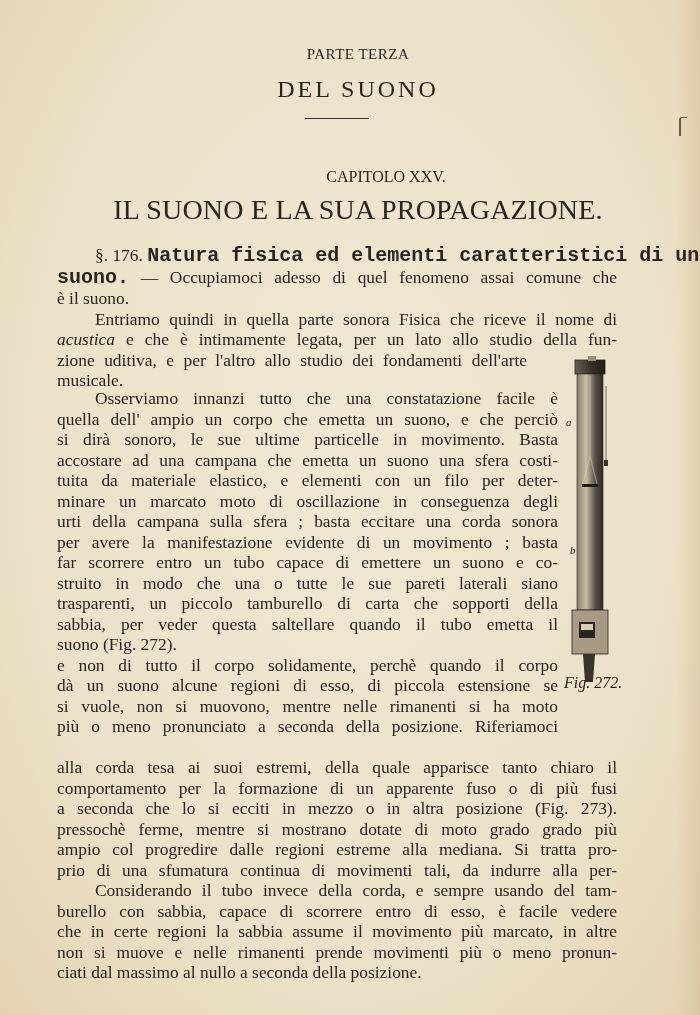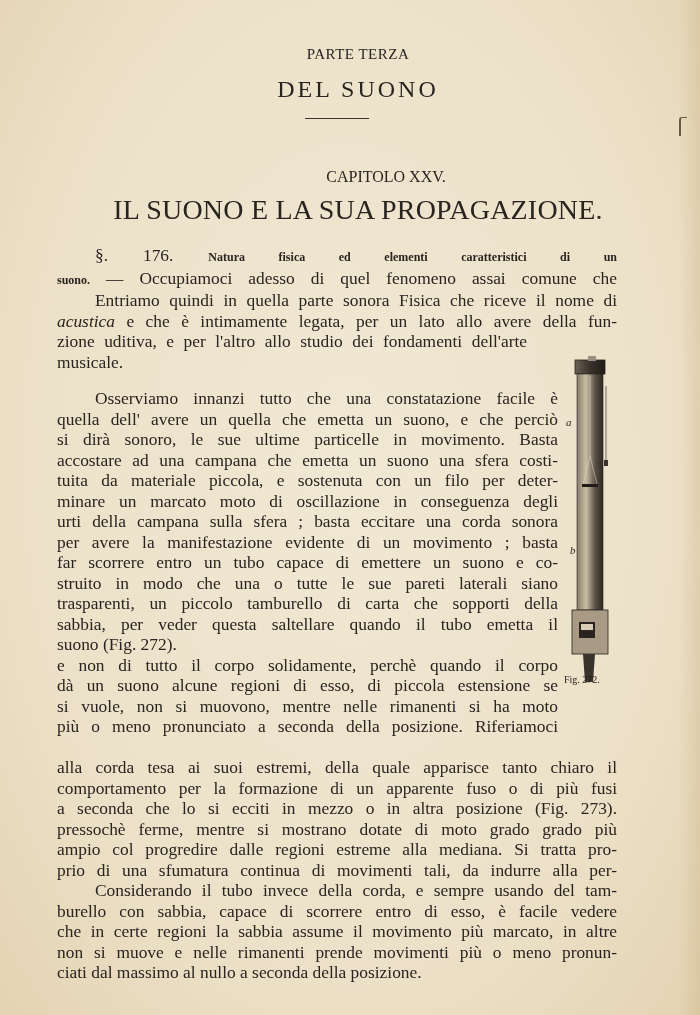--- a/index.html
+++ b/index.html
@@ -17,59 +17,60 @@
   .center { position: absolute; left: 0; width: 700px; text-align: center; }
   .part { top: 46px; font-size: 15px; letter-spacing: 0.5px; }
   .title { top: 76px; font-size: 24px; letter-spacing: 3px; }
   .rule { position: absolute; top: 118px; left: 297px; width: 64px; height: 1px; background: #3a3430; }
   .chapter { top: 168px; font-size: 16px; padding-left: 28px; }
   .chtitle { top: 194px; font-size: 28px; letter-spacing: 0.2px; }
   .text {
     position: absolute; left: 49px; width: 560px;
     font-size: 17.4px; line-height: 20.5px; text-align: justify;
   }
-  .b { font-weight: bold; font-family: Liberation Serif, serif; font-size: 12px; }
+  .b { font-weight: bold; font-family: Liberation Mono, monospace; font-size: 20px; }
   .i { font-style: italic; }
   .narrow { width: 501px; }
   .line { display: block; text-align: justify; text-align-last: justify; white-space: nowrap; }
   .line.last { text-align-last: left; }
   .figure { position: absolute; left: 555px; top: 356px; width: 80px; height: 330px; }
-  .figcap { position: absolute; left: 556px; top: 674px; font-size: 10px; }
+  .figcap { position: absolute; left: 556px; top: 674px; font-size: 16px; font-style: italic; }
   .figlabel { position: absolute; font-size: 11px; font-style: italic; }
   .stray { position: absolute; left: 671px; top: 117px; width: 6px; height: 18px;
     border-left: 2px solid #6b5a48; border-top: 1.5px solid #6b5a48; border-radius: 3px 0 0 0; }
 </style>
 </head>
 <body>
 
 <div class="page">
   <div class="right-edge"></div>
   <div class="stray"></div>
 
   <div class="center part">PARTE TERZA</div>
   <div class="center title">DEL SUONO</div>
   <div class="rule"></div>
   <div class="center chapter">CAPITOLO XXV.</div>
   <div class="center chtitle">IL SUONO E LA SUA PROPAGAZIONE.</div>
 
   <div class="text" style="top:245px;">
     <span class="line" style="padding-left:38px;"><span>§. 176.</span> <span class="b">Natura fisica ed elementi caratteristici di un</span></span>
     <span class="line"><span class="b">suono.</span><span> — Occupiamoci adesso di quel fenomeno assai comune che</span></span>
+    <span class="line last">è il suono.</span>
     <span class="line" style="padding-left:38px;">Entriamo quindi in quella parte sonora Fisica che riceve il nome di</span>
-    <span class="line"><span class="i">acustica</span><span> e che è intimamente legata, per un lato allo avere della fun-</span></span>
+    <span class="line"><span class="i">acustica</span><span> e che è intimamente legata, per un lato allo studio della fun-</span></span>
     <span class="line" style="width:470px; text-align-last:justify;">zione uditiva, e per l'altro allo studio dei fondamenti dell'arte</span>
     <span class="line last">musicale.</span>
   </div>
 
   <div class="text narrow" style="top:388px;">
     <span class="line" style="padding-left:38px;">Osserviamo innanzi tutto che una constatazione facile è</span>
-    <span class="line">quella dell' avere un quella che emetta un suono, e che perciò</span>
+    <span class="line">quella dell' ampio un corpo che emetta un suono, e che perciò</span>
     <span class="line">si dirà sonoro, le sue ultime particelle in movimento. Basta</span>
     <span class="line">accostare ad una campana che emetta un suono una sfera costi-</span>
-    <span class="line">tuita da materiale piccola, e sostenuta con un filo per deter-</span>
+    <span class="line">tuita da materiale elastico, e elementi con un filo per deter-</span>
     <span class="line">minare un marcato moto di oscillazione in conseguenza degli</span>
     <span class="line">urti della campana sulla sfera ; basta eccitare una corda sonora</span>
     <span class="line">per avere la manifestazione evidente di un movimento ; basta</span>
     <span class="line">far scorrere entro un tubo capace di emettere un suono e co-</span>
     <span class="line">struito in modo che una o tutte le sue pareti laterali siano</span>
     <span class="line">trasparenti, un piccolo tamburello di carta che sopporti della</span>
     <span class="line">sabbia, per veder questa saltellare quando il tubo emetta il</span>
     <span class="line last">suono (Fig. 272).</span>
     <span class="line">e non di tutto il corpo solidamente, perchè quando il corpo</span>
     <span class="line">dà un suono alcune regioni di esso, di piccola estensione se</span>

